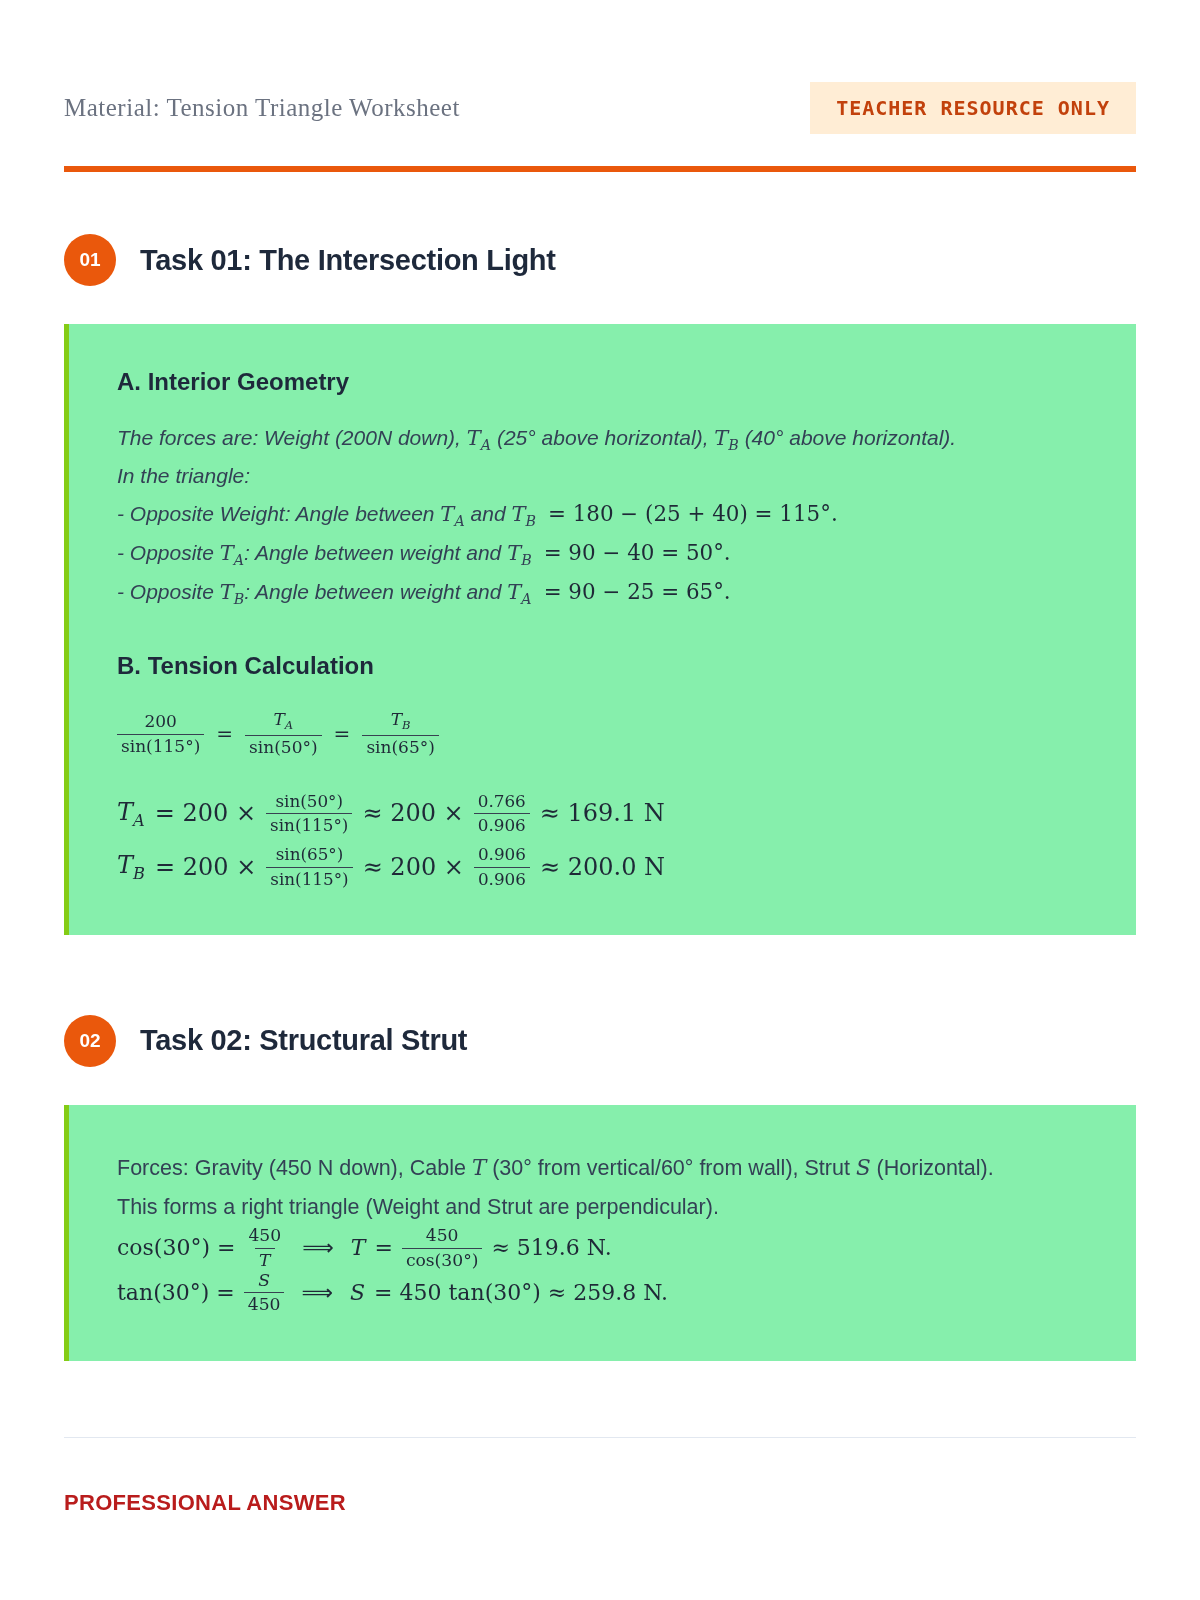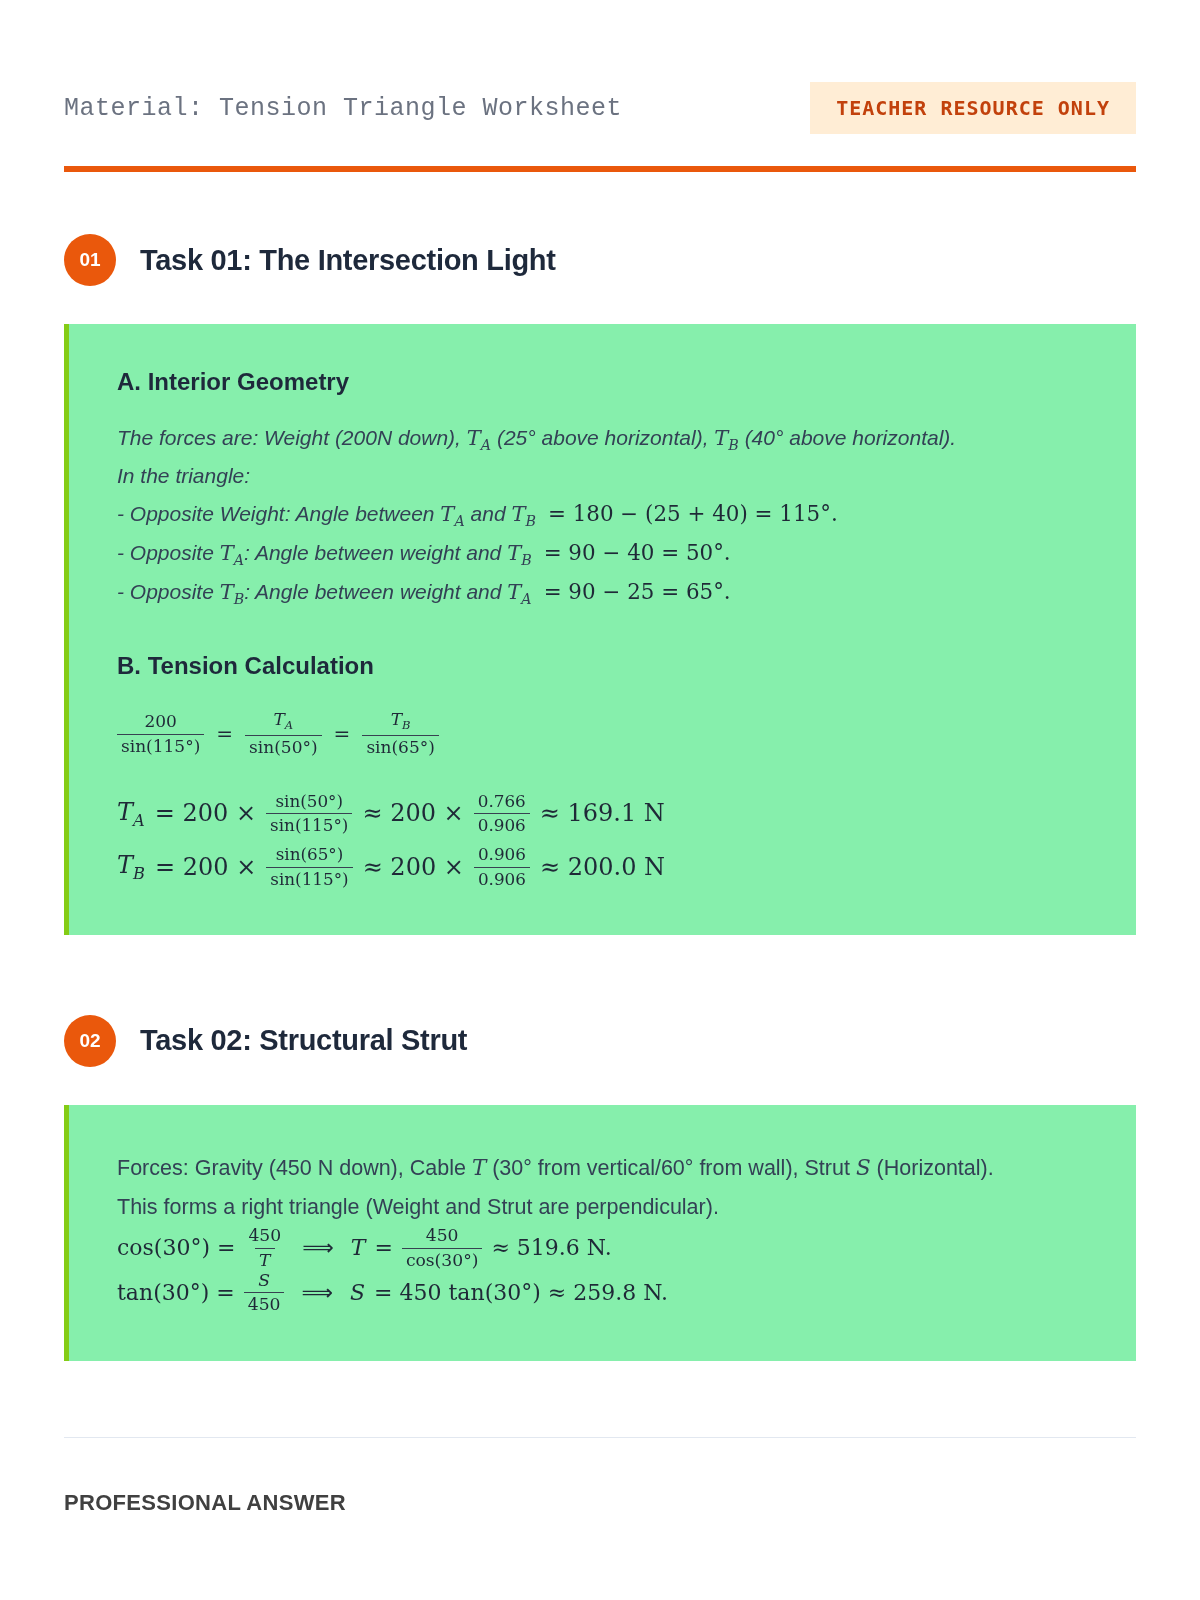--- a/index.html
+++ b/index.html
@@ -17,21 +17,21 @@
     margin: 0;
     font-size: 57px; font-weight: 800; letter-spacing: -1.5px;
     color: #9a3412;
     font-family: "Liberation Sans", sans-serif;
   }
   .header-row {
     display: flex; justify-content: space-between; align-items: center;
     margin-top: 20px;
   }
   .subtitle {
-    font-family: Liberation Mono, monospace;
+    font-family: Liberation Serif, serif;
     font-size: 25px; color: #6b7280; letter-spacing: 0.5px;
   }
   .badge {
     font-family: "DejaVu Sans Mono", monospace;
     font-size: 20px; font-weight: 700; letter-spacing: 1px;
     color: #c2410c; background: #ffedd5;
     padding: 14px 26px;
   }
   .rule { height: 6px; background: #ea580c; margin-top: 32px; }
 
@@ -92,21 +92,21 @@
   .eq-main .frac { font-size: 0.7em; }
 
   .eq-t2 { font-size: 22px; gap: 9px; line-height: 1.75; }
   .eq-t2 .frac { font-size: 0.78em; }
   .arrow { margin: 0 8px; font-family: "DejaVu Sans", sans-serif; }
 
   
   .divider { height: 1px; background: #e2e8f0; margin-top: 76px; }
   .prof-heading {
     margin: 52px 0 0; font-size: 22px; font-weight: 700;
-    letter-spacing: 0.3px; color: #404040;
+    letter-spacing: 0.3px; color: #b91c1c;
   }
 </style>
 </head>
 <body>
 
 <div class="page">
 
   <header>
     <div class="header-row">
       <div class="subtitle">Material: Tension Triangle Worksheet</div>

